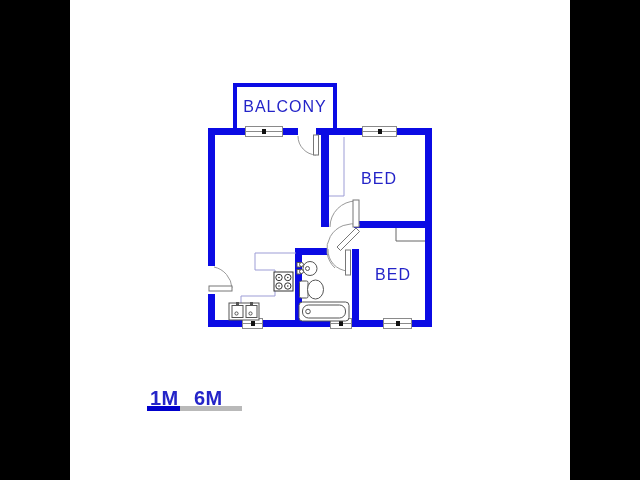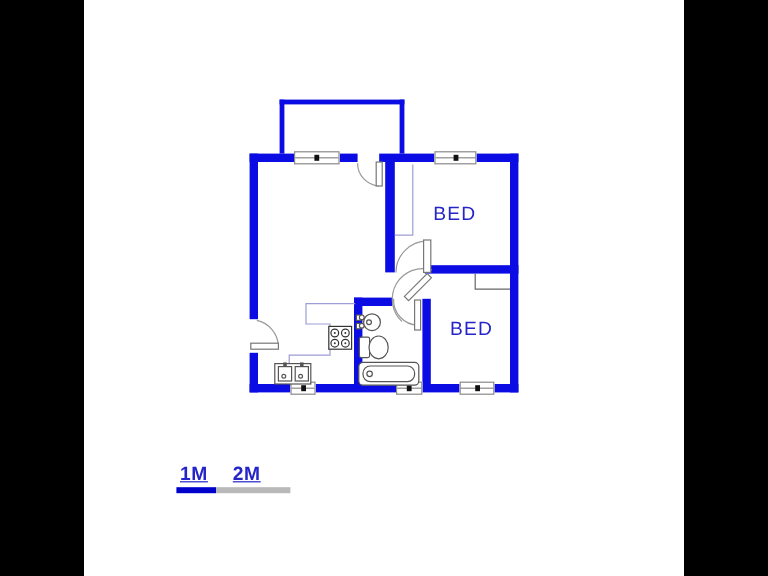--- a/index.html
+++ b/index.html
@@ -25,21 +25,21 @@
     content:"";position:absolute;left:0;right:0;top:4px;height:1px;background:var(--window-frame);
   }
   .window::after{
     content:"";position:absolute;left:50%;top:2px;margin-left:-2px;width:4px;height:5px;background:#111;
   }
   .room-label{
     position:absolute;display:flex;align-items:center;justify-content:center;
     color:var(--room-label);font-size:16px;letter-spacing:1px;white-space:nowrap;
   }
   .scale-label{
-    position:absolute;color:var(--room-label);font-size:16px;font-weight:bold;
+    position:absolute;color:var(--room-label);font-size:20px;font-weight:bold;
     letter-spacing:.5px;text-decoration:underline;
   }
   .scale-seg{position:absolute;height:5px;}
   #plan-overlay{position:absolute;left:0;top:0;pointer-events:none;}
   .arc{fill:none;stroke:var(--door-line);stroke-width:1;}
   .leaf{fill:#ffffff;stroke:#777777;stroke-width:1;}
   .thin{fill:none;stroke:var(--thin-line);stroke-width:1;}
   .notch{fill:none;stroke:#666666;stroke-width:1;}
   .fixture{fill:#ffffff;stroke:var(--fixture-line);stroke-width:1;}
   .fixture-dark{fill:#ffffff;stroke:#333333;stroke-width:1;}
@@ -139,21 +139,22 @@
       <ellipse class="fixture" cx="315.5" cy="289.5" rx="8" ry="9.5"></ellipse>
     </g>
 
     <g>
       <rect class="fixture" x="299" y="302" width="50" height="19" rx="3.5"></rect>
       <rect class="fixture" x="302.5" y="305" width="43" height="13" rx="6"></rect>
       <circle class="fixture" cx="308" cy="311.5" r="2.3"></circle>
     </g>
   </svg>
 
+  <div class="room-label" style="left:237px;top:99px;width:96px;height:16px">BALCONY</div>
   <div class="room-label" style="left:329px;top:171px;width:100px;height:16px">BED</div>
   <div class="room-label" style="left:357px;top:267px;width:72px;height:16px">BED</div>
 
   <div class="scale-label" style="left:150px;top:387px">1M</div>
-  <div class="scale-label" style="left:194px;top:387px">2M</div>
+  <div class="scale-label" style="left:194px;top:387px">6M</div>
   <div class="scale-seg" style="left:147px;top:406px;width:33px;background:var(--scale-blue)"></div>
   <div class="scale-seg" style="left:180px;top:406px;width:62px;background:var(--scale-gray)"></div>
 
 </div>
 
 </body></html>

